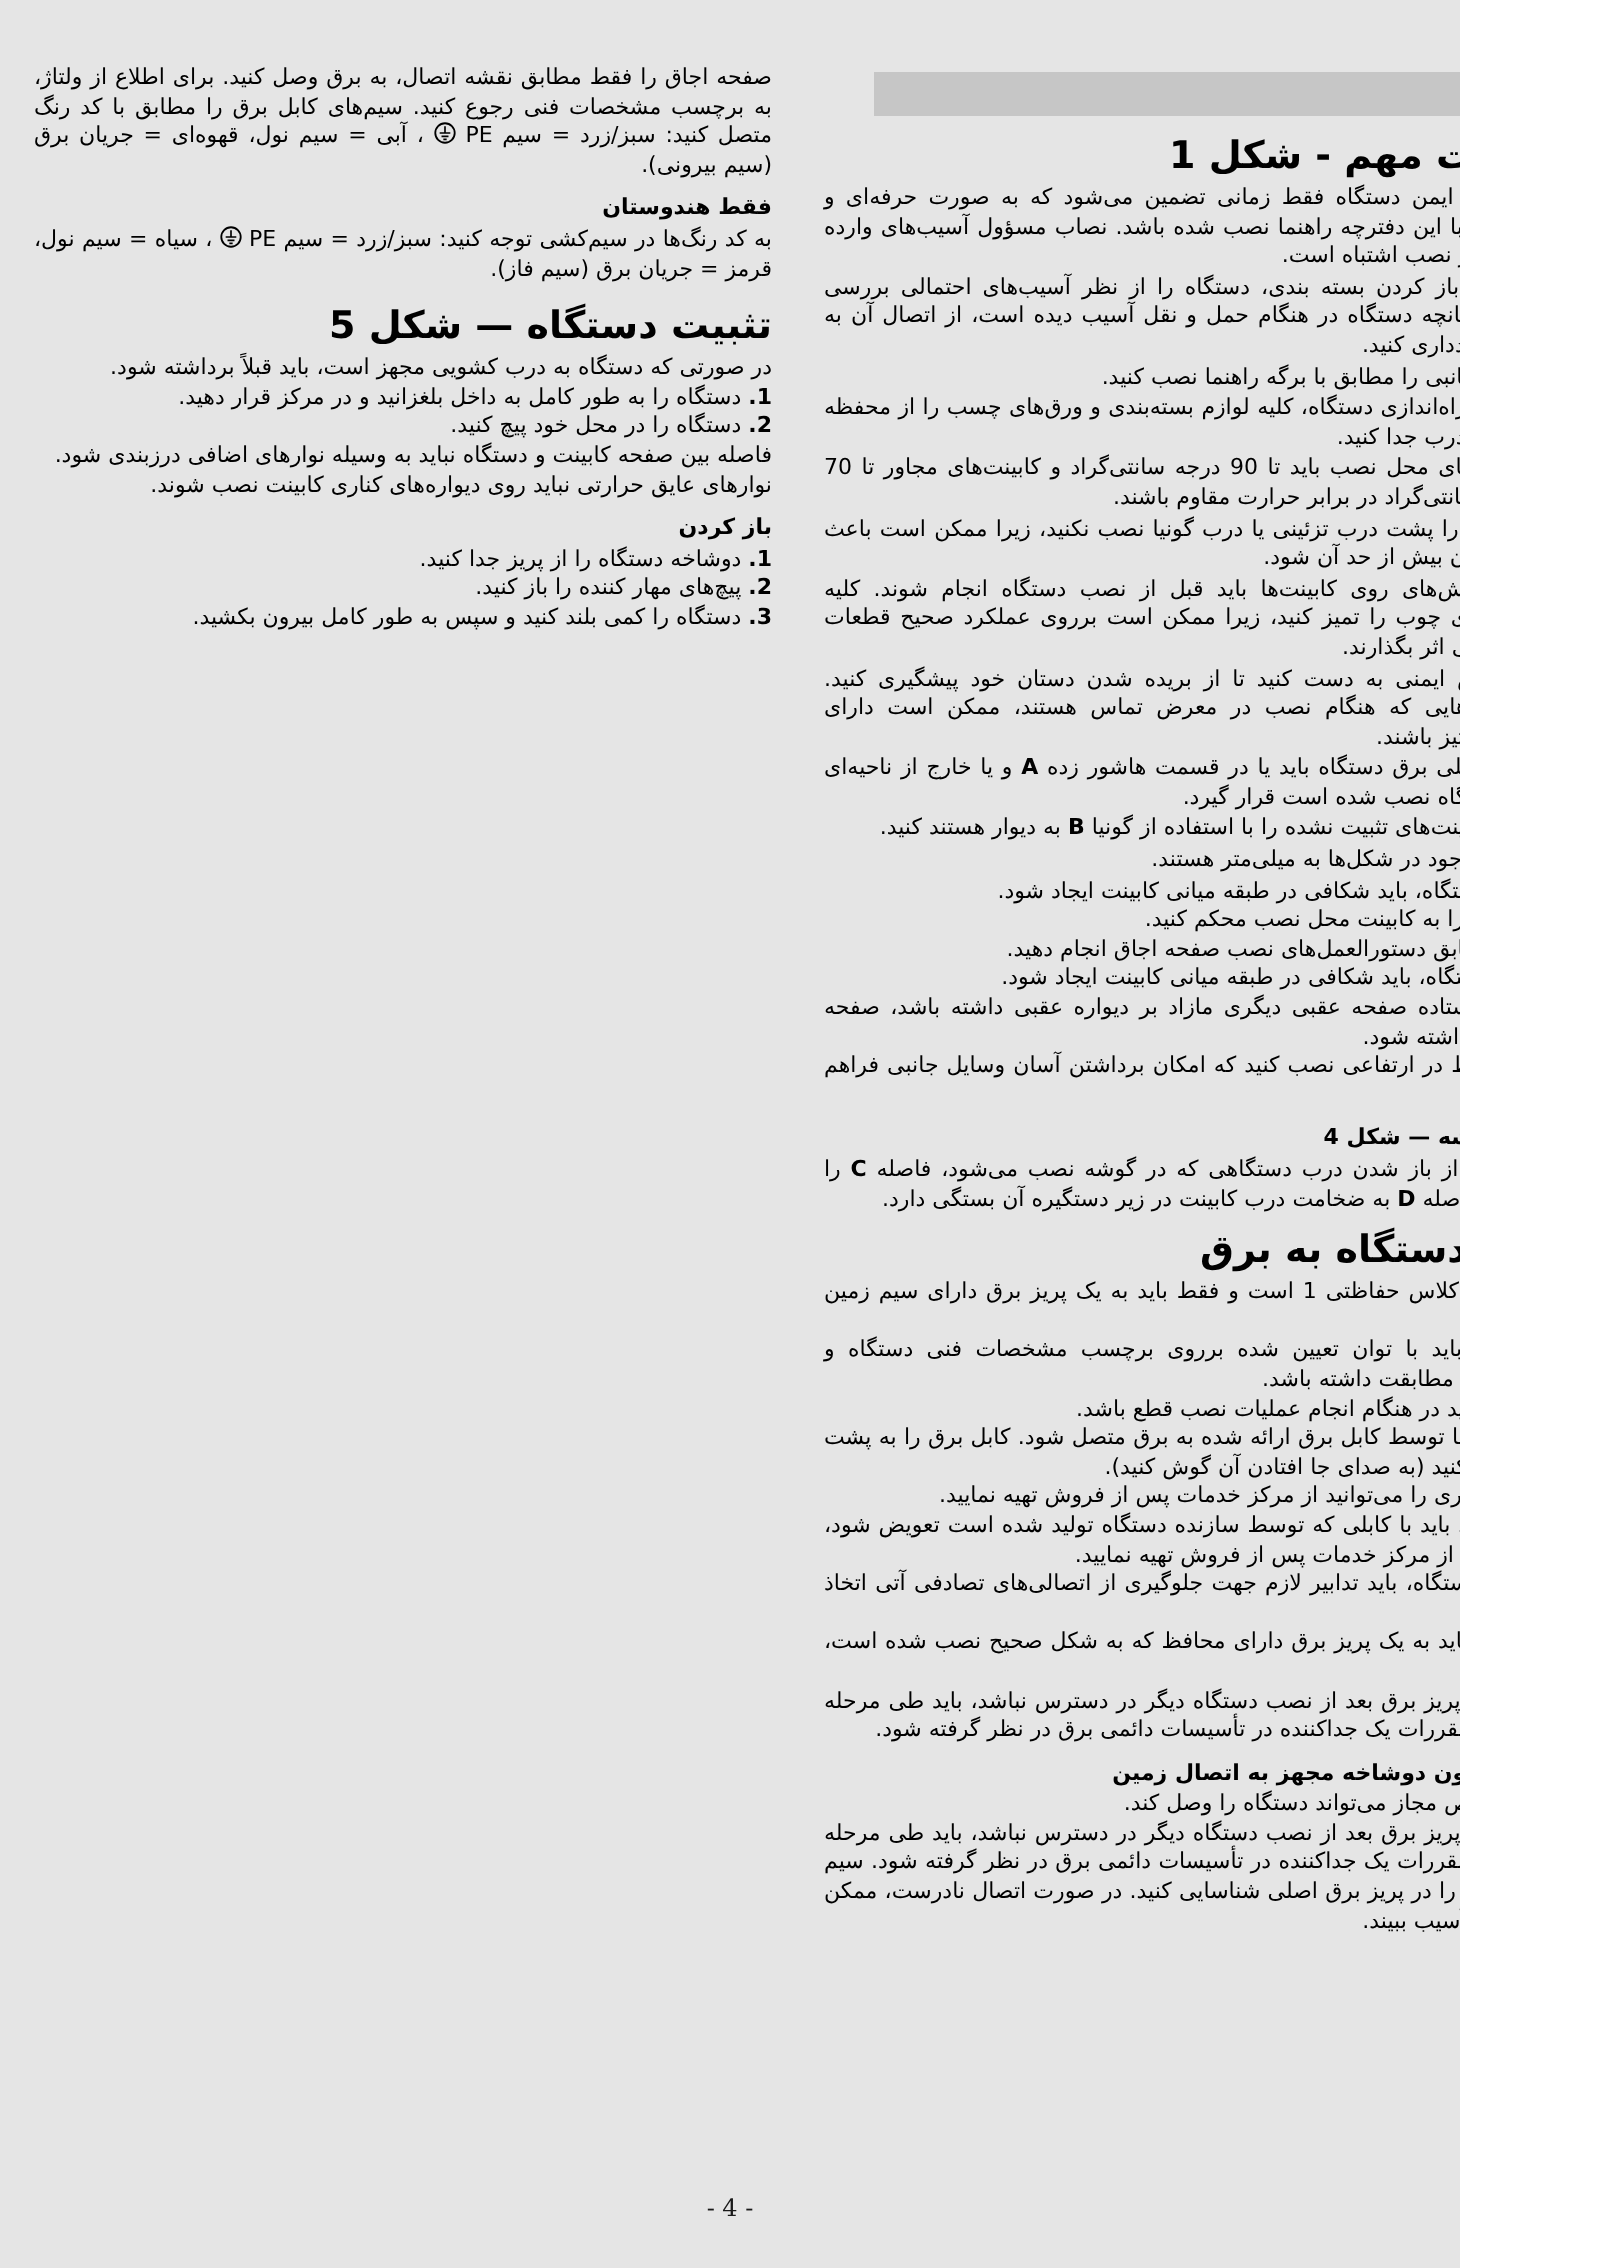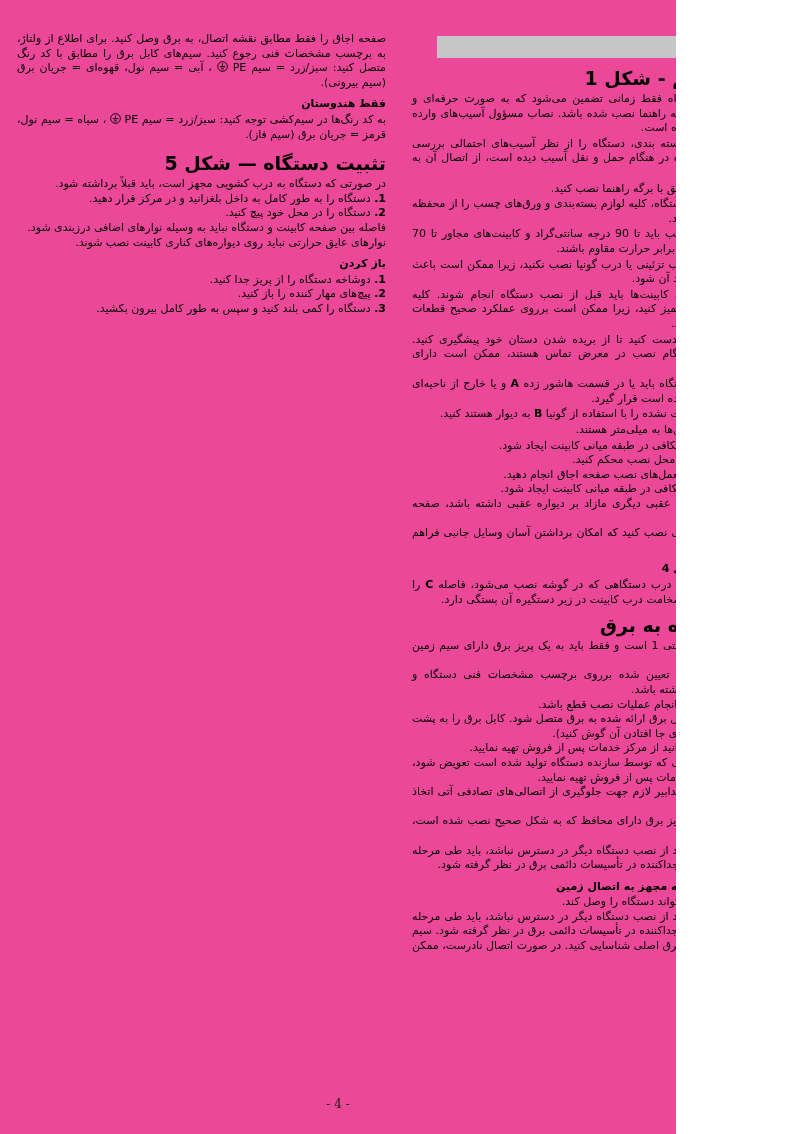--- a/index.html
+++ b/index.html
@@ -1,17 +1,17 @@
 <!DOCTYPE html>
 <html lang="fa"><head>
 <meta charset="utf-8">
 <style>
   html,body { margin:0; padding:0; background:#ffffff; }
   .page {
-    position:relative; width:676px; height:1134px; background:#ec4899;
+    position:relative; width:730px; height:1134px; background:#e5e5e5;
     font-family:"DejaVu Sans", sans-serif; color:#000;
     font-size:11px; line-height:14.6px; overflow:hidden;text-decoration:underline;
   }
   .col { position:absolute; top:32px; }
   .col-left  { left:17px;  width:369px; }
   .col-right { left:412px; width:384px; top:36px; }
 
   .col p { margin:0; text-align:justify; }
   b { font-weight:bold; }
 

